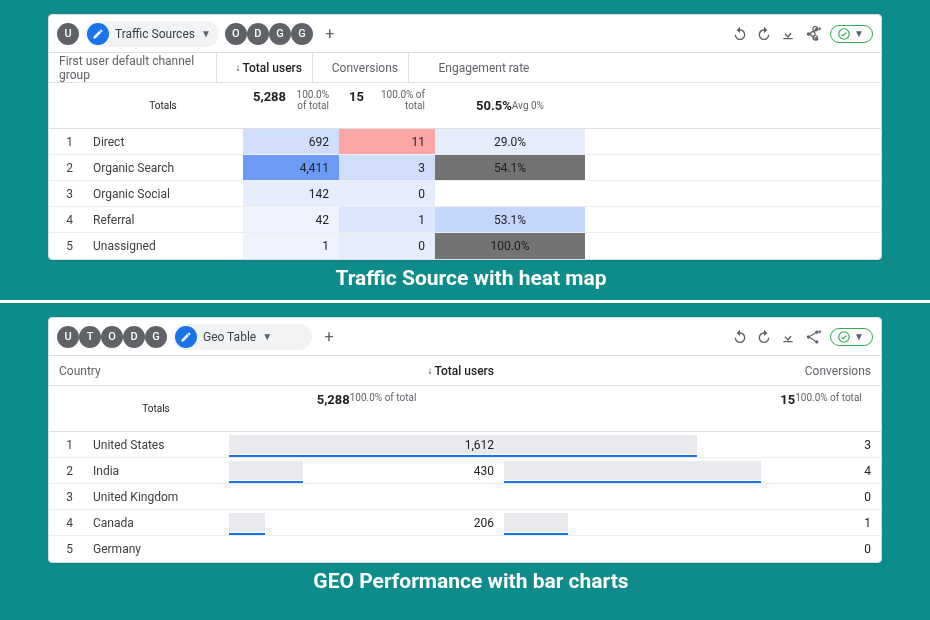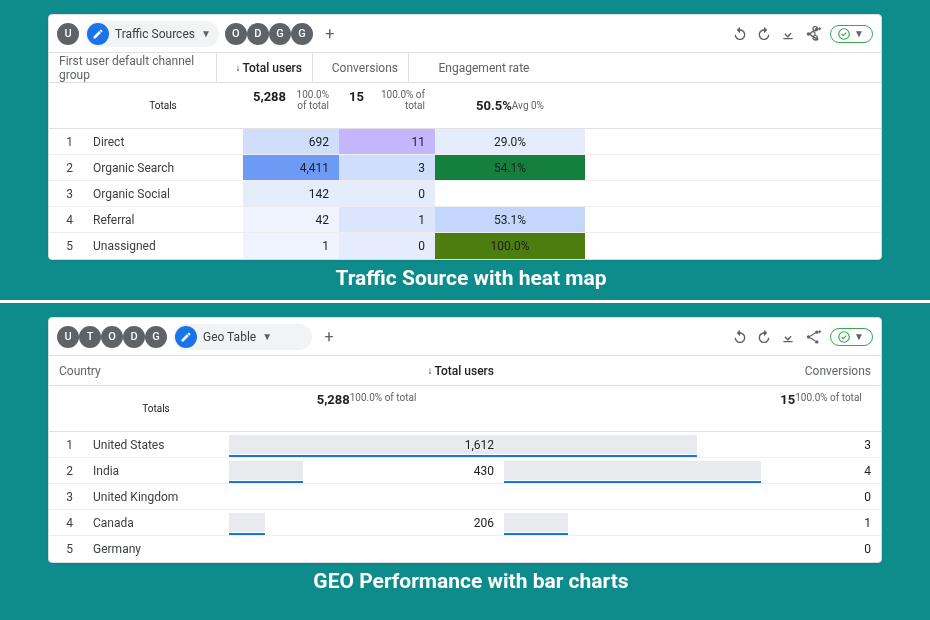--- a/index.html
+++ b/index.html
@@ -219,31 +219,31 @@
       </div>
   </div>
 
   <div class="tbody" id="p1-body">
       <div class="row">
         <div class="idxdim">
           <span class="idx">1</span>
           <span class="dimv" style="padding-left:14px">Direct</span>
         </div>
         <div class="hcell m1-col" style="background:#d0defb">692</div>
-        <div class="hcell m2-col" style="background:#c4b5fd">11</div>
+        <div class="hcell m2-col" style="background:#fca5a5">11</div>
         <div class="hcell center m3-col" style="background:#e5edfd">29.0%</div>
       </div>
       <div class="row">
         <div class="idxdim">
           <span class="idx">2</span>
           <span class="dimv" style="padding-left:14px">Organic Search</span>
         </div>
         <div class="hcell m1-col" style="background:#6d9af5">4,411</div>
         <div class="hcell m2-col" style="background:#d0defb">3</div>
-        <div class="hcell center m3-col" style="background:#15803d">54.1%</div>
+        <div class="hcell center m3-col" style="background:#737373">54.1%</div>
       </div>
       <div class="row">
         <div class="idxdim">
           <span class="idx">3</span>
           <span class="dimv" style="padding-left:14px">Organic Social</span>
         </div>
         <div class="hcell m1-col" style="background:#e5edfd">142</div>
         <div class="hcell m2-col" style="background:#e5edfd">0</div>
       </div>
       <div class="row">
@@ -255,21 +255,21 @@
         <div class="hcell m2-col" style="background:#dbe5fc">1</div>
         <div class="hcell center m3-col" style="background:#c4d6fb">53.1%</div>
       </div>
       <div class="row">
         <div class="idxdim">
           <span class="idx">5</span>
           <span class="dimv" style="padding-left:14px">Unassigned</span>
         </div>
         <div class="hcell m1-col" style="background:#eef3fe">1</div>
         <div class="hcell m2-col" style="background:#e5edfd">0</div>
-        <div class="hcell center m3-col" style="background:#4d7c0f">100.0%</div>
+        <div class="hcell center m3-col" style="background:#737373">100.0%</div>
       </div>
     </div>
 </div>
 <div class="caption">Traffic Source with heat map</div>
 
 <div class="divider"></div>
 
 <div class="panel p2">
   <div class="toolbar">
     <span id="p2-chips-left"><span class="chip">U</span><span class="chip">T</span><span class="chip">O</span><span class="chip">D</span><span class="chip">G</span></span>

